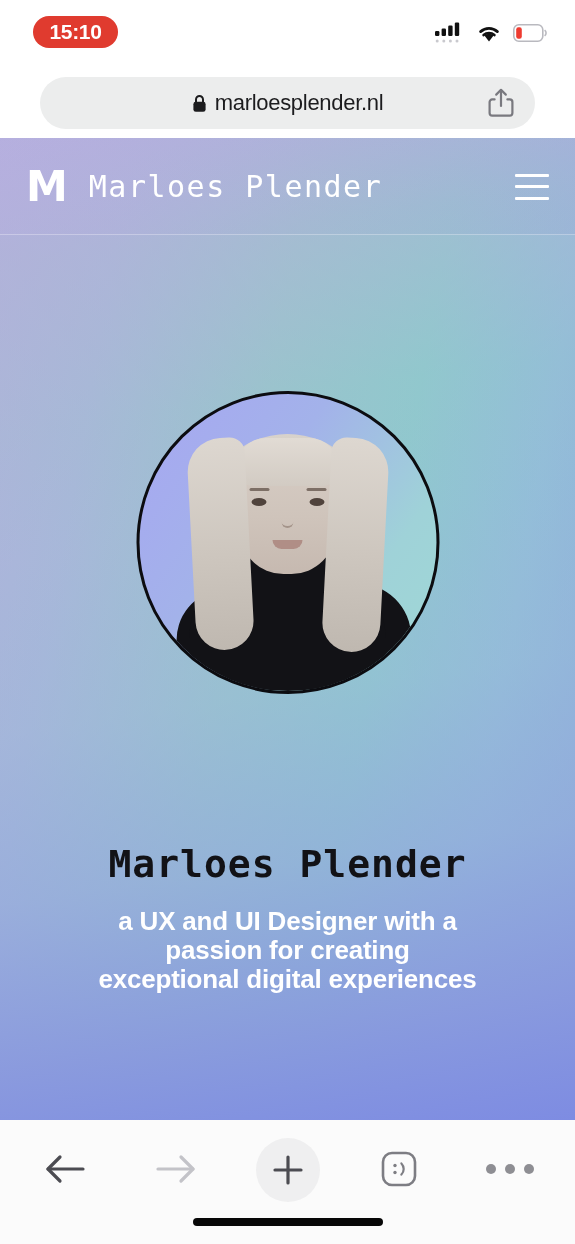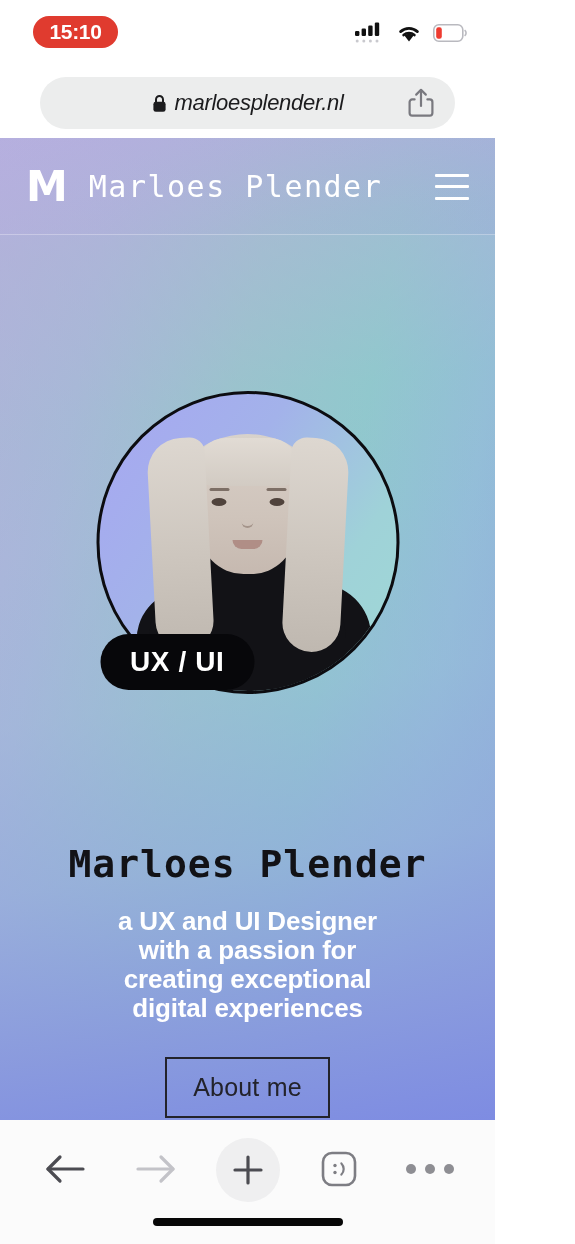--- a/index.html
+++ b/index.html
@@ -3,21 +3,21 @@
 <meta charset="utf-8">
 <style>
   * { margin:0; padding:0; box-sizing:border-box; }
   html,body { width:575px; height:1244px; }
   body {
     font-family: "Liberation Sans", sans-serif;
     background:#ffffff;
     overflow:hidden;
     -webkit-font-smoothing:antialiased;
   }
-  .phone { position:relative; width:495px; height:1244px; background:#fff; }
+  .phone { position:relative; width:575px; height:1244px; background:#fff; }
 
   
   .statusbar {
     position:relative; height:68px; background:#ffffff;
   }
   .time-pill {
     position:absolute; left:33px; top:16px;
     height:32px; min-width:85px; padding:0 14px;
     background:#e03b2f; border-radius:17px;
     display:flex; align-items:center; justify-content:center;
@@ -30,21 +30,20 @@
   }
   .sig { display:block; }
   .wifi { display:block; }
   .batt { display:block; }
 
   
   .urlbar-wrap {
     height:70px; background:#ffffff;
     display:flex; align-items:center;
     padding:0 40px;
-    font-style:italic;
   }
   .urlbar {
     position:relative; flex:1; height:52px;
     background:#eceded; border-radius:26px;
     display:flex; align-items:center; justify-content:center;
   }
   .url-inner { display:flex; align-items:center; gap:8px; }
   .lock-icon { display:block; }
   .url-text {
     font-size:22px; color:#1c1c1e; letter-spacing:-0.3px;
@@ -345,28 +344,26 @@
           <div class="p-fringe"></div>
           <div class="p-hair-L"></div>
           <div class="p-hair-R"></div>
           <div class="p-brow l"></div>
           <div class="p-brow r"></div>
           <div class="p-eye l"></div>
           <div class="p-eye r"></div>
           <div class="p-nose"></div>
           <div class="p-mouth"></div>
         </div>
-        <div class="badge">UX / UI</div>
       </div>
 
       <div class="hero-name">Marloes Plender</div>
       <div class="hero-tag">a UX and UI Designer with a passion for creating exceptional digital experiences</div>
 
       <div class="hero-actions">
-        <div class="btn btn-outline">About me</div>
       </div>
 
     </div>
   </div>
 
   <div class="toolbar">
     <div class="tb-btn">
       <svg width="42" height="34" viewBox="0 0 42 34">
         <path d="M39 17 H4" stroke="#4c4c52" stroke-width="3.2" stroke-linecap="round" fill="none"></path>
         <path d="M16 5 L4 17 L16 29" stroke="#4c4c52" stroke-width="3.2" stroke-linecap="round" stroke-linejoin="round" fill="none"></path>

